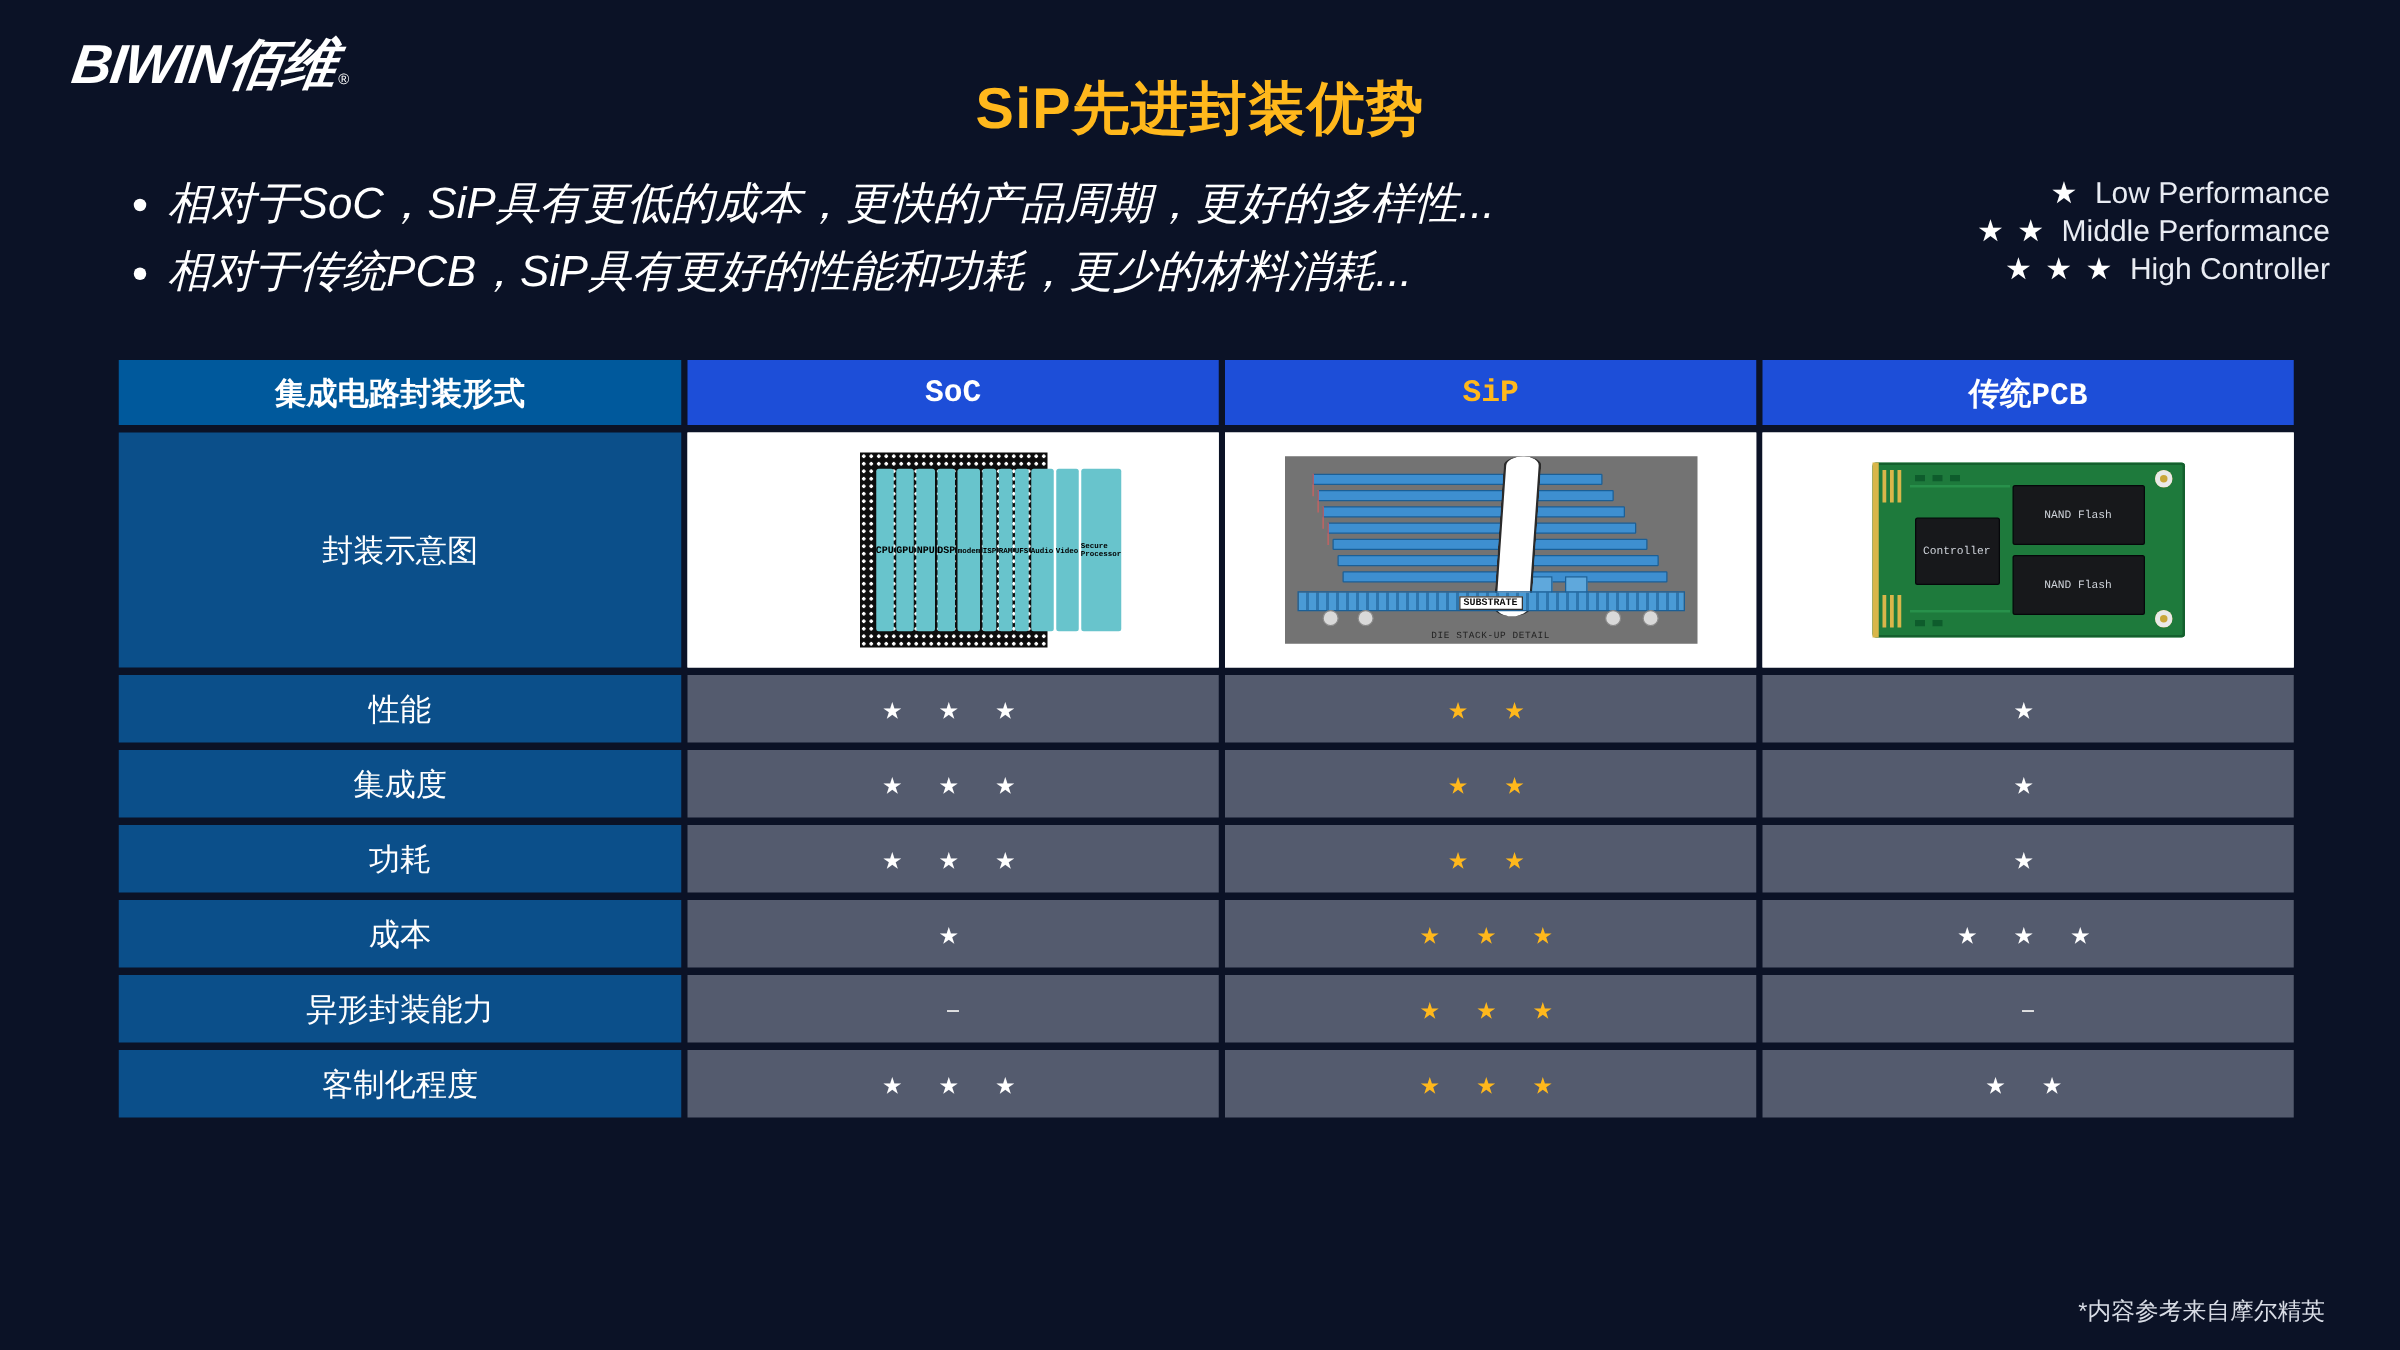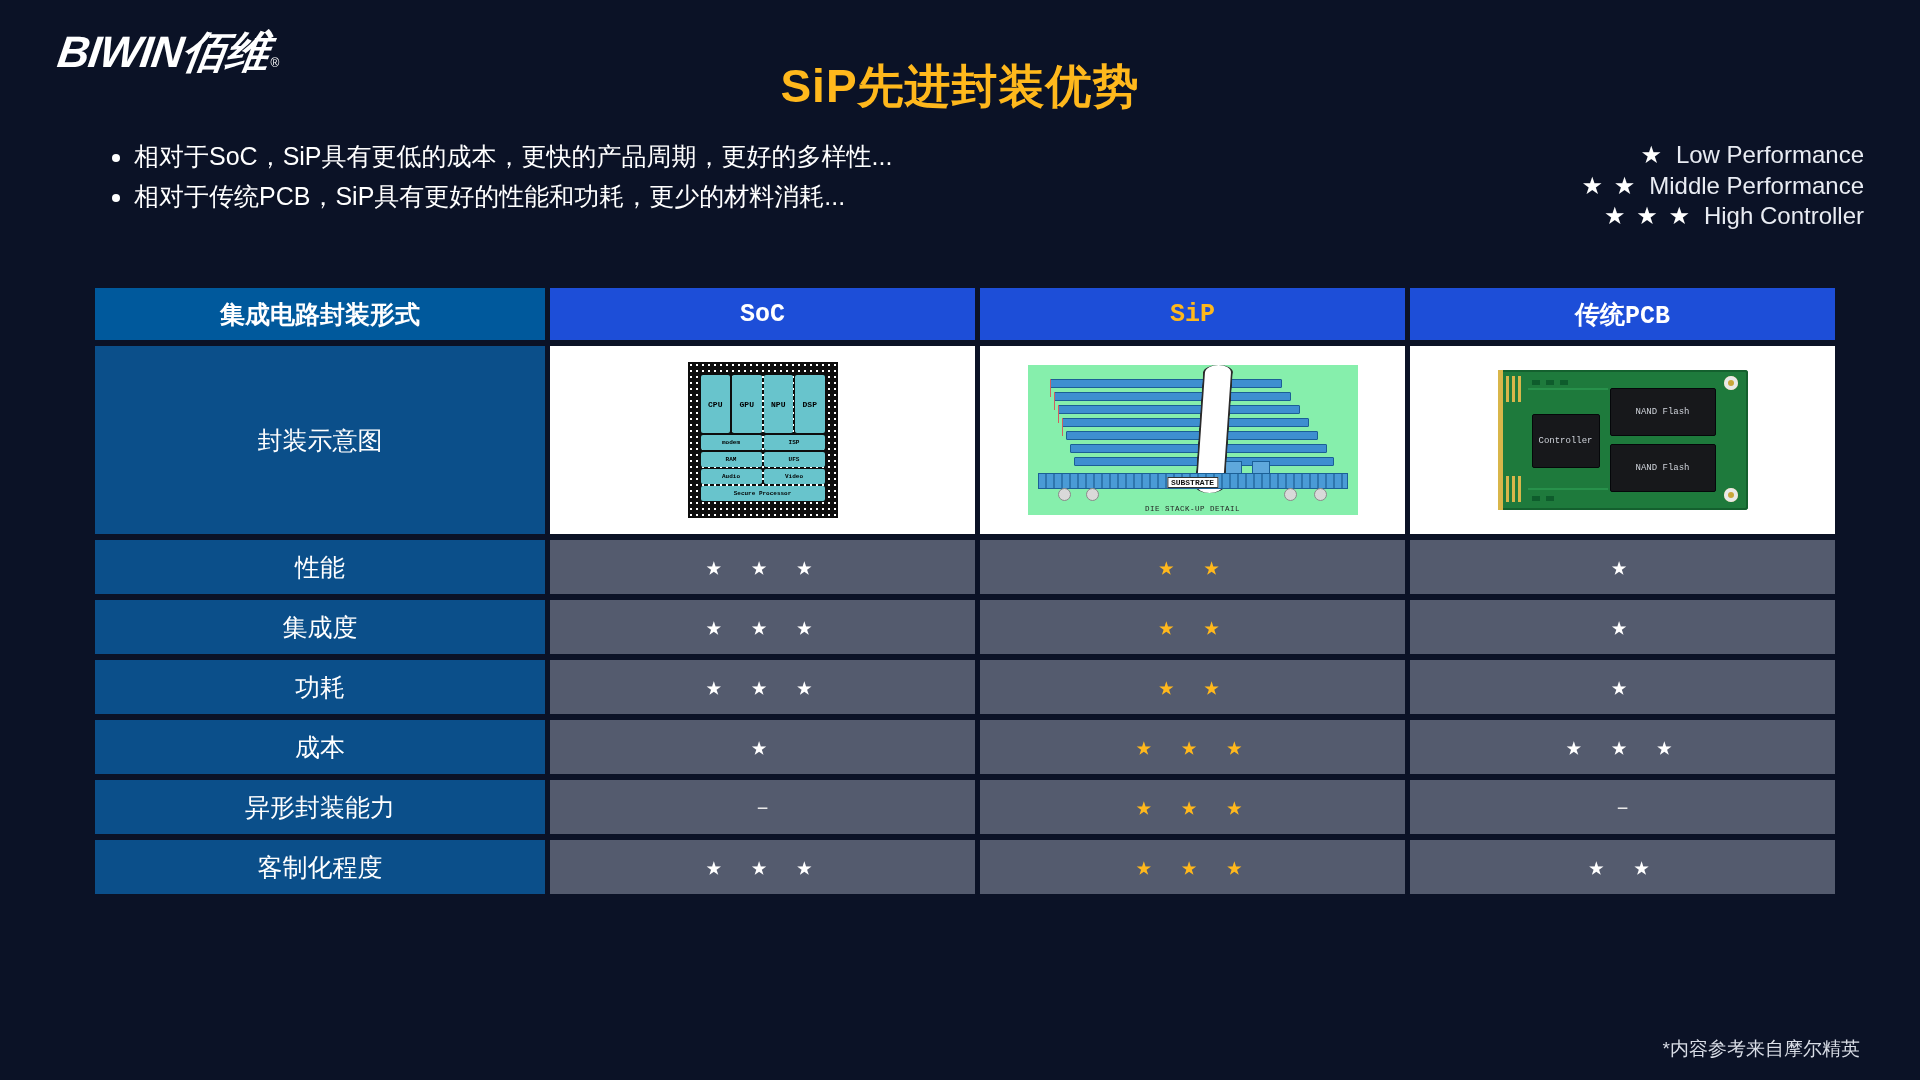--- a/index.html
+++ b/index.html
@@ -30,22 +30,22 @@
     position:absolute;top:56px;left:0;width:1920px;
     text-align:center;
     font-size:46px;font-weight:bold;color:#FFB81C;
     letter-spacing:1px;
   }
   
   #bullets{
     position:absolute;left:108px;top:138px;width:1180px;
   }
   #bullets li{
-    font-size:25px;color:#ffffff;line-height:1.45;
-    list-style:disc;margin-bottom:4px;
+    font-size:35px;color:#ffffff;line-height:1.45;
+    list-style:disc;margin-bottom:4px;font-style:italic;
   }
   #bullets ul{margin:0;padding-left:26px;}
   
   #legend{
     position:absolute;right:56px;top:140px;
     text-align:right;font-size:24px;color:#E9ECF3;line-height:1.28;
   }
   #legend .row{display:flex;justify-content:flex-end;align-items:center;gap:12px;white-space:nowrap;}
   #legend .stars{letter-spacing:2px;color:#ffffff;}
   
@@ -85,37 +85,37 @@
   }
   
   .soc{
     width:150px;height:156px;background:#0d0d0d;
     padding:7px;box-sizing:border-box;position:relative;
     display:flex;flex-direction:column;
   }
   .soc .dots{position:absolute;left:0;top:0;right:0;bottom:0;
     background-image:radial-gradient(#ffffff 34%, transparent 36%);
     background-size:6px 6px;}
-  .soc .inner{position:relative;margin:6px;flex:1;display:flex;flex-direction:column;gap:2px;}
+  .soc .inner{position:relative;margin:6px;flex:1;display:flex;flex-direction:row;gap:2px;}
   .soc .rowtop{display:flex;gap:2px;flex:0 0 58px;}
   .soc .blk{
     background:#68C4CC;color:#000;font-size:8px;font-weight:bold;
     display:flex;align-items:center;justify-content:center;flex:1;border-radius:2px;
   }
   .soc .row2{display:flex;gap:2px;flex:0 0 15px;}
   .soc .blk-s{
     background:#68C4CC;color:#000;font-size:6px;font-weight:bold;
     display:flex;align-items:center;justify-content:center;flex:1;border-radius:2px;
   }
   .soc .full{
     background:#68C4CC;color:#000;font-size:6px;font-weight:bold;
     display:flex;align-items:center;justify-content:center;flex:0 0 15px;border-radius:2px;
   }
   
-  .sip{width:330px;height:150px;background:#86efac;position:relative;overflow:hidden;}
+  .sip{width:330px;height:150px;background:#737373;position:relative;overflow:hidden;}
   .sip .die{position:absolute;height:7px;background:#3E8FD0;border:1px solid #1b5f96;border-radius:1px;}
   .sip .sub{
     position:absolute;left:10px;right:10px;bottom:26px;height:14px;
     background:repeating-linear-gradient(90deg,#4A9BD6 0 6px,#2e76ae 6px 8px);
     border:1px solid #1b5f96;
   }
   .sip .subtxt{
     position:absolute;bottom:27px;left:50%;transform:translateX(-50%);
     font-size:8px;color:#111;background:#fff;border:1px solid #333;padding:0 3px;font-weight:bold;
   }

